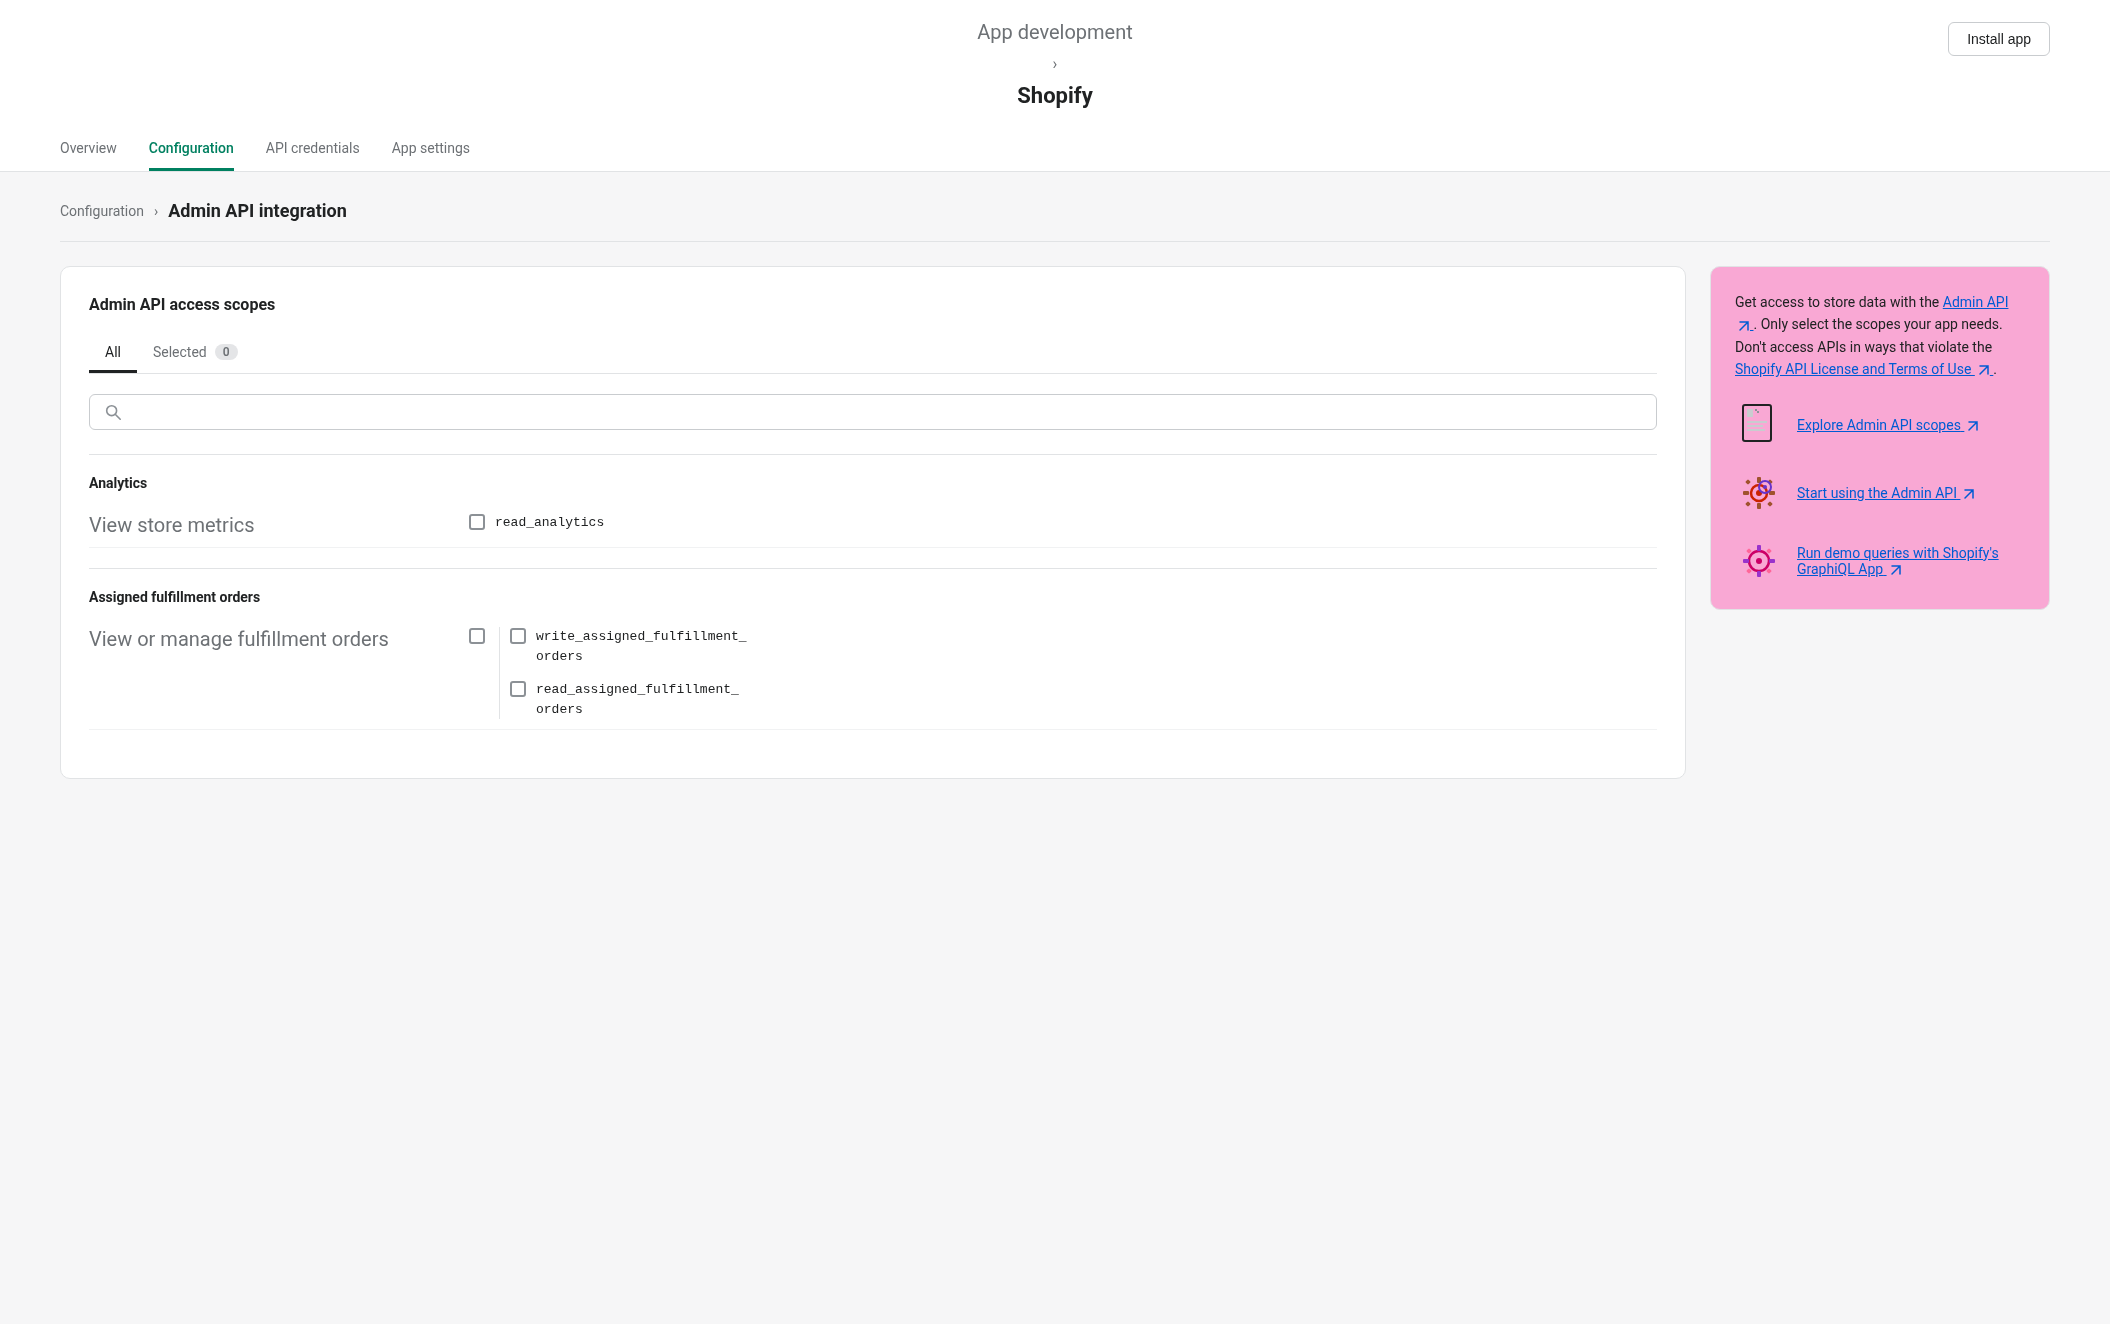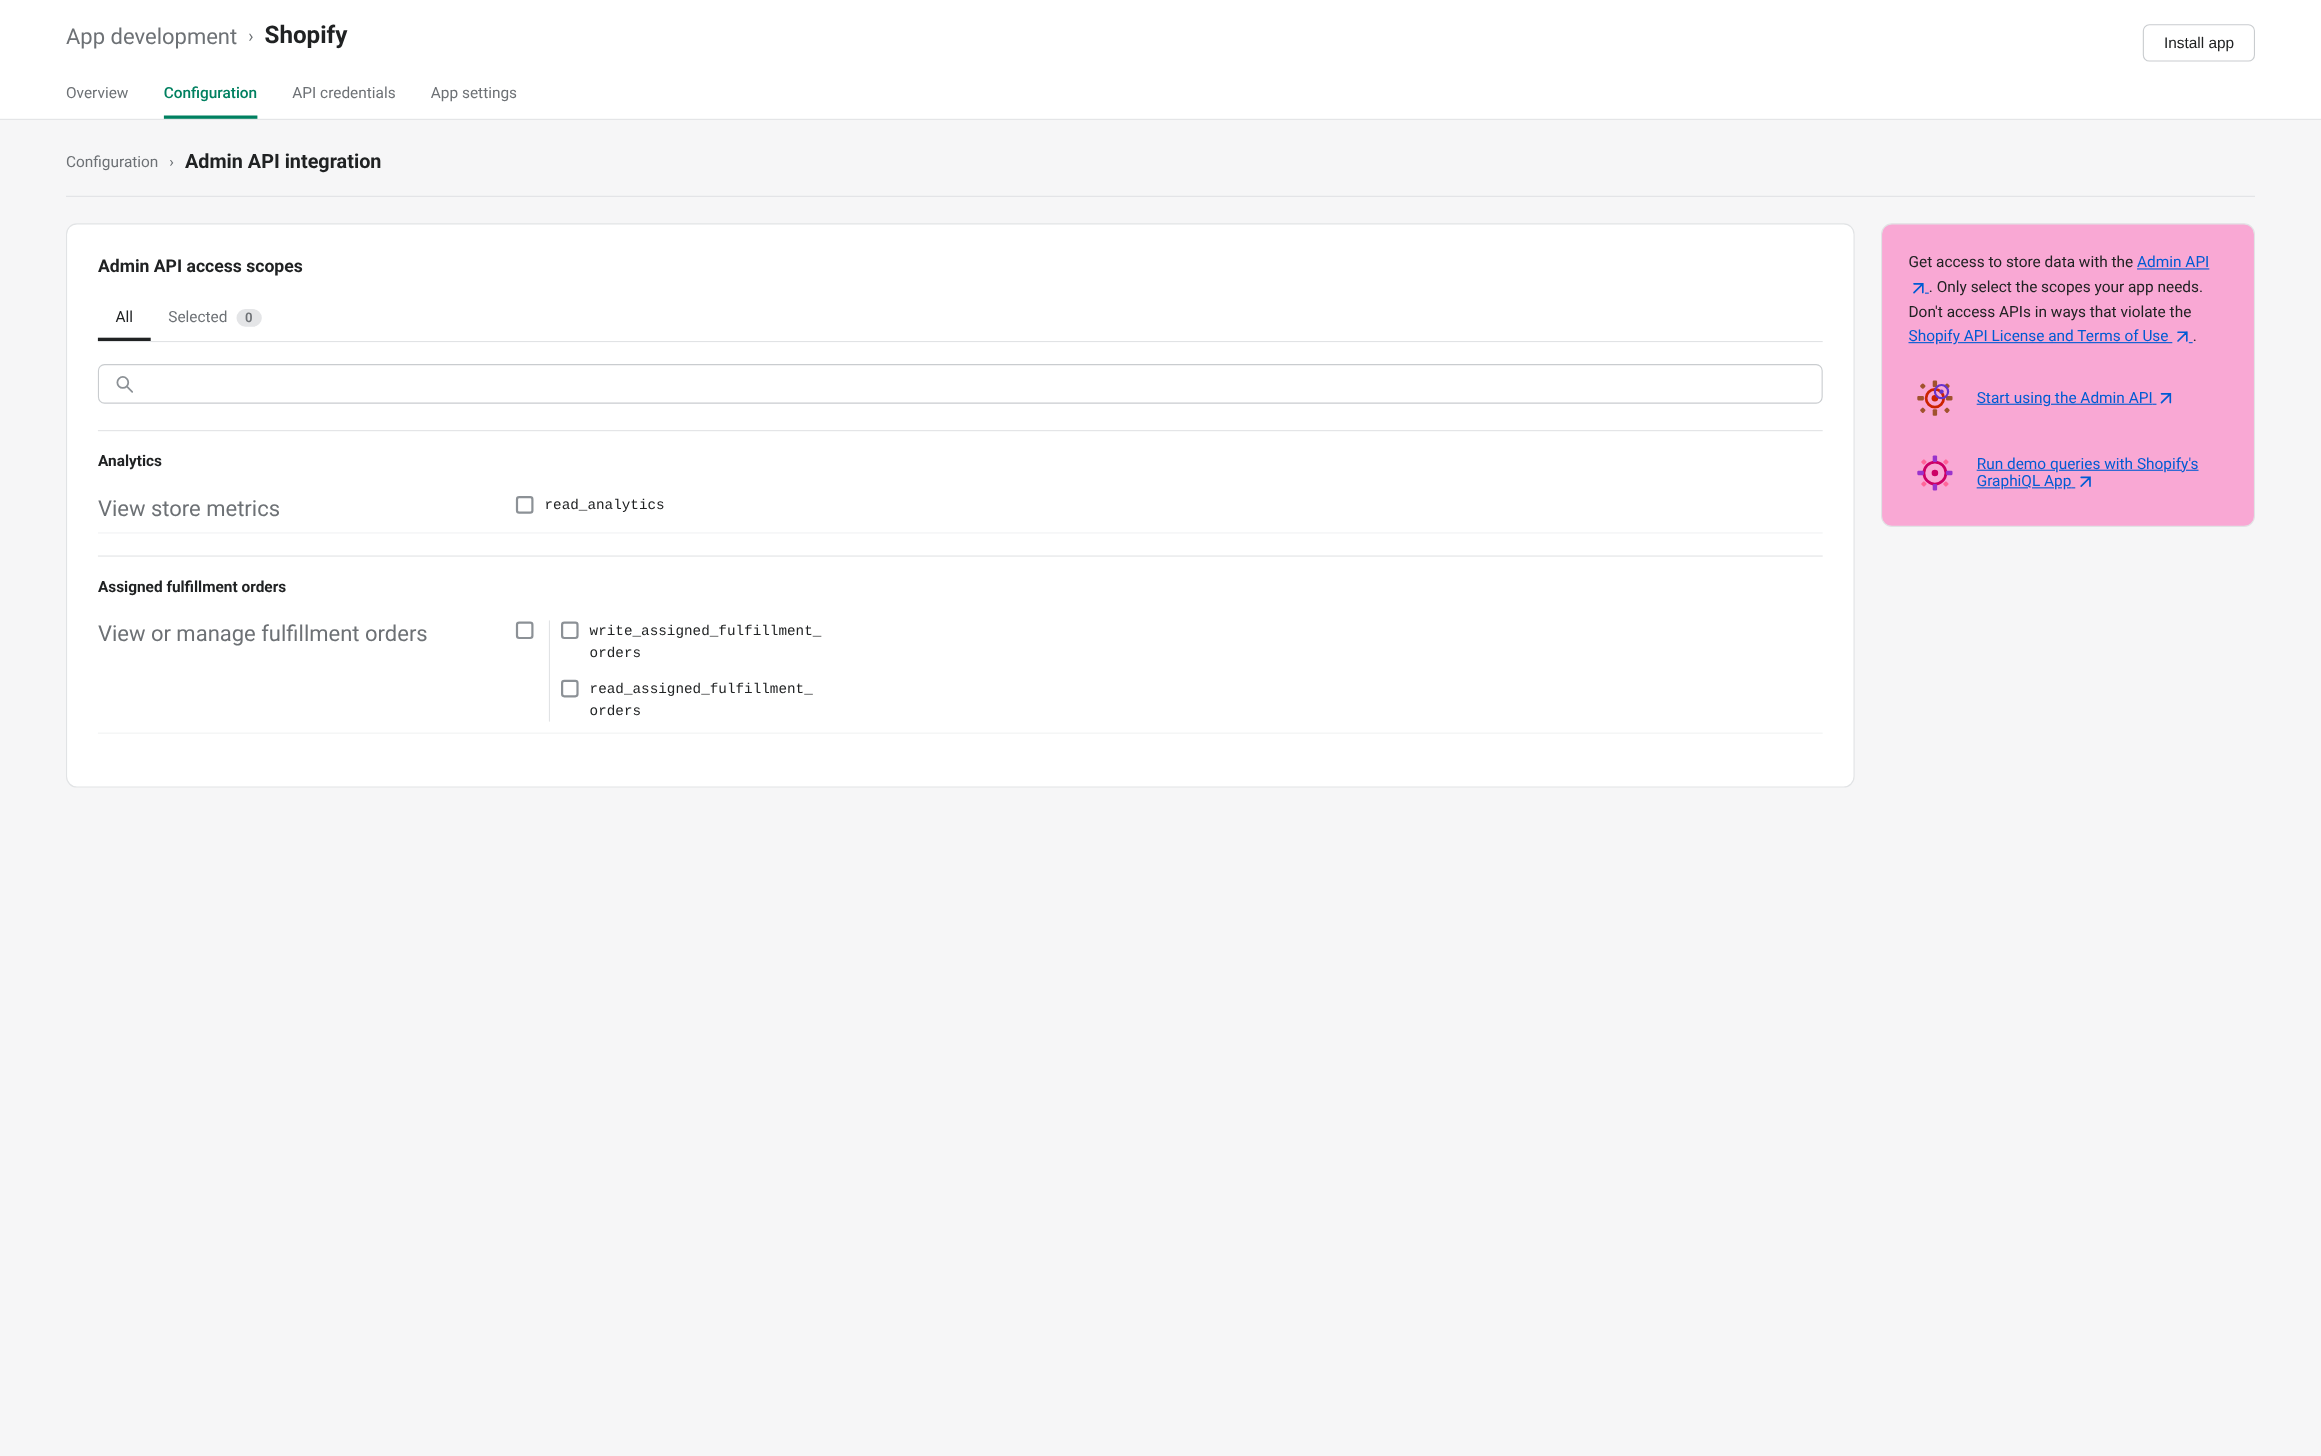--- a/index.html
+++ b/index.html
@@ -13,20 +13,21 @@
       background: #fff;
       padding: 20px 60px 0 60px;
       border-bottom: 1px solid #e1e3e5;
     }
     .breadcrumb {
       display: flex;
       align-items: center;
       gap: 10px;
       font-size: 20px;
       margin-bottom: 20px;
+      flex-direction: column;
     }
     .breadcrumb-parent {
       color: #6d7175;
       font-size: 20px;
     }
     .breadcrumb-separator {
       color: #6d7175;
       font-size: 16px;
     }
     .breadcrumb-current {
@@ -367,20 +368,40 @@
             <span>. Only select the scopes your app needs. Don't access APIs in ways that violate the </span>
             <a class="info-link">Shopify API License and Terms of Use
               <svg class="external-icon" viewBox="0 0 12 12" fill="none">
                 <path d="M2 2h8v8M10 2L2 10" stroke="#005bd3" stroke-width="1.5" stroke-linecap="round"></path>
               </svg>
             </a>
             <span> .</span>
           </p>
 
           <div class="resource-links">
+            <div class="resource-link-item">
+              <div class="resource-icon">
+                <svg width="48" height="48" viewBox="0 0 48 48">
+                  <rect x="8" y="4" width="28" height="36" rx="2" fill="none" stroke="#202223" stroke-width="2"></rect>
+                  <rect x="12" y="8" width="6" height="8" fill="#c9cccf"></rect>
+                  <rect x="12" y="20" width="20" height="2" fill="#c9cccf"></rect>
+                  <rect x="12" y="24" width="16" height="2" fill="#c9cccf"></rect>
+                  <rect x="12" y="28" width="18" height="2" fill="#c9cccf"></rect>
+
+                  <rect x="20" y="8" width="2" height="2" fill="#8c9196"></rect>
+                  <rect x="22" y="10" width="2" height="2" fill="#8c9196"></rect>
+                </svg>
+              </div>
+              <a class="resource-link">
+                <span>Explore Admin API scopes</span>
+                <svg class="external-icon" viewBox="0 0 12 12" fill="none">
+                  <path d="M2 2h8v8M10 2L2 10" stroke="#005bd3" stroke-width="1.5" stroke-linecap="round"></path>
+                </svg>
+              </a>
+            </div>
 
             <div class="resource-link-item">
               <div class="resource-icon">
                 <svg width="48" height="48" viewBox="0 0 48 48">
                   <circle cx="24" cy="24" r="8" fill="none" stroke="#cc2200" stroke-width="2.5"></circle>
                   <circle cx="24" cy="24" r="3" fill="#cc2200"></circle>
 
                   <rect x="22" y="8" width="4" height="6" rx="1" fill="#a0522d"></rect>
                   <rect x="22" y="34" width="4" height="6" rx="1" fill="#a0522d"></rect>
                   <rect x="8" y="22" width="6" height="4" rx="1" fill="#a0522d"></rect>

